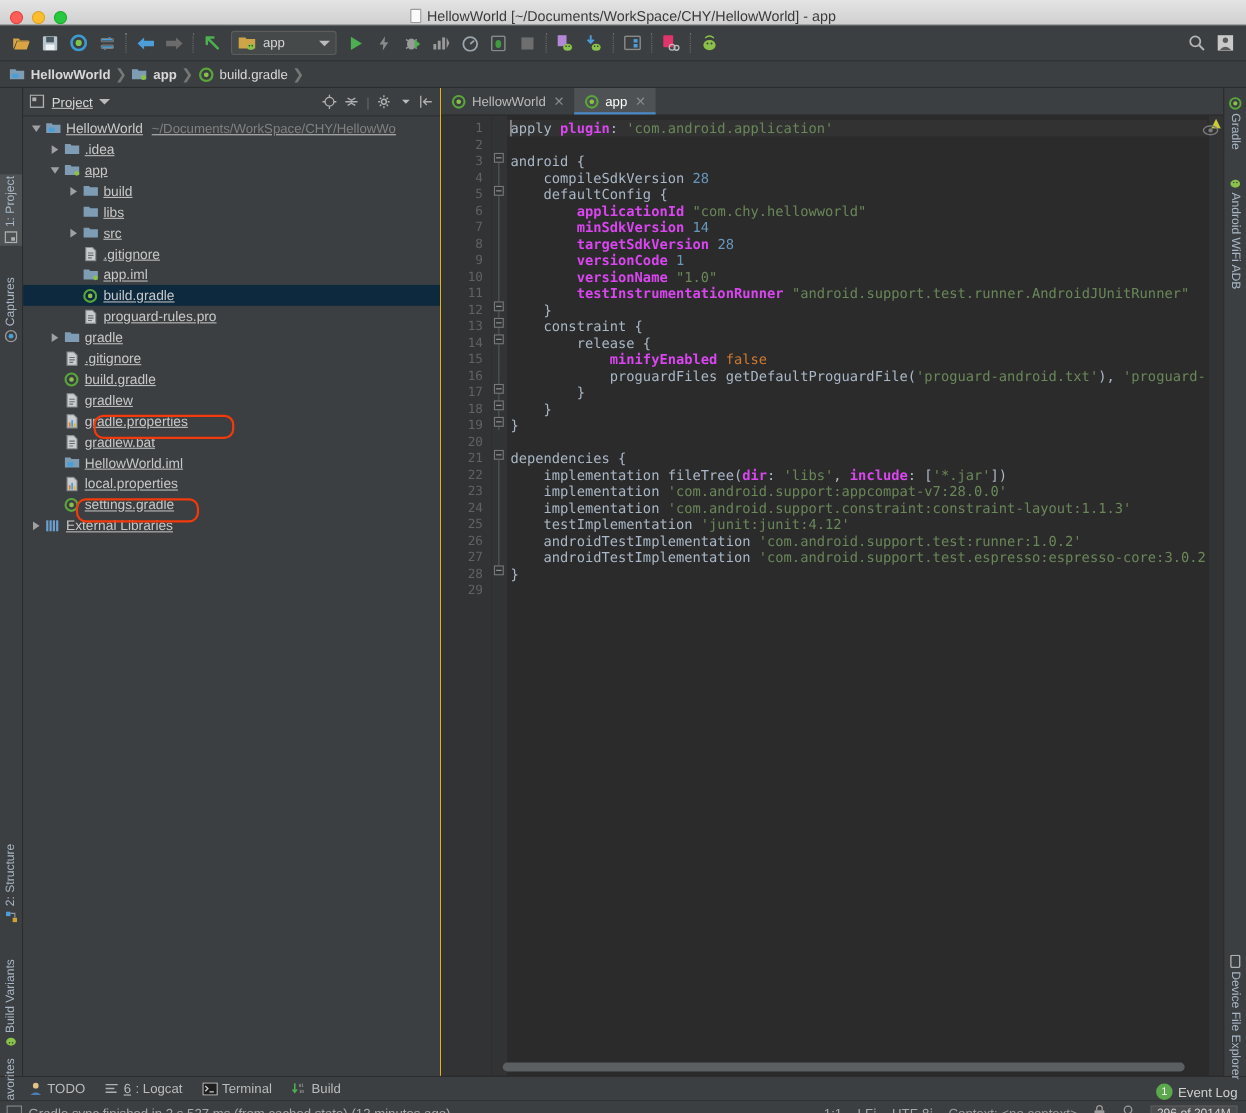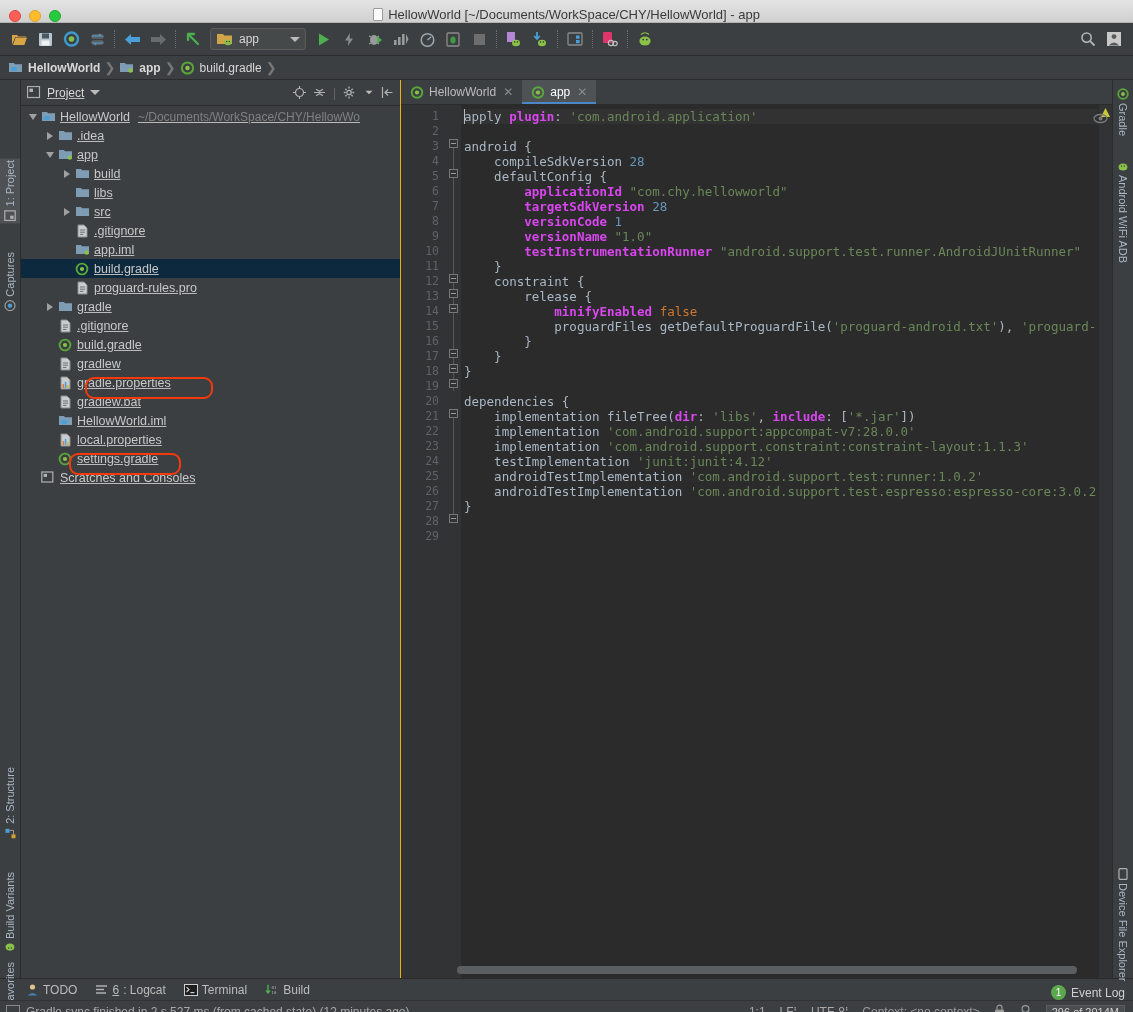--- a/index.html
+++ b/index.html
@@ -716,28 +716,32 @@
             <span class="arrow"></span>
             <span class="ticon">
               <svg width="14" height="14" viewBox="0 0 14 14">
                 <circle cx="7" cy="7" r="5.4" fill="none" stroke="#5aa63a" stroke-width="1.9"></circle>
                 <circle cx="7" cy="7" r="2.1" fill="#8ac249"></circle>
               </svg>
             </span>
             <span class="rlabel">settings.gradle</span>
           </div>
           <div class="row" style="padding-left: 6px;">
-            <span class="arrow"></span>
-            <span class="ticon">
-              <svg width="14" height="13" viewBox="0 0 14 13">
-                <rect x="0.8" y="1" width="11" height="10" fill="none" stroke="#b0b0b0" stroke-width="1.2"></rect>
-                <rect x="2.6" y="2.8" width="3.4" height="3.2" fill="#b0b0b0"></rect>
-              </svg>
-            </span>
-            <span class="rlabel">Scratches and Consoles</span>
+            <span class="arrow">
+              <i></i>
+            </span>
+            <span class="ticon">
+              <svg width="14" height="14" viewBox="0 0 14 14">
+                <rect x="1" y="2" width="2" height="10" fill="#6a9fd0"></rect>
+                <rect x="4" y="2" width="2" height="10" fill="#6a9fd0"></rect>
+                <rect x="7" y="2" width="2" height="10" fill="#6a9fd0"></rect>
+                <rect x="10" y="2" width="2" height="10" fill="#6a9fd0"></rect>
+              </svg>
+            </span>
+            <span class="rlabel">External Libraries</span>
           </div>
           <div class="redbox" style="top:271px; left:64px; width:128px; height:22px;"></div>
           <div class="redbox" style="top:347px; left:48px; width:112px; height:22px;"></div>
         </div>
     </div>
 
     <div class="editor-area">
       <div class="tabs">
         <div class="tab">
           <svg width="14" height="13" viewBox="0 0 14 13">
@@ -803,20 +807,21 @@
           <div class="foldline" style="top:312px; height:98px;"></div>
           <div class="foldmark" style="top:409px;"></div>
         </div>
         <div class="code" id="code">
             <div class="cline cur"><span class="d">apply </span><span class="p">plugin</span><span class="d">: </span><span class="s">'com.android.application'</span></div>
             <div class="cline">&nbsp;</div>
             <div class="cline"><span class="d">android {</span></div>
             <div class="cline"><span class="d">    compileSdkVersion </span><span class="n">28</span></div>
             <div class="cline"><span class="d">    defaultConfig {</span></div>
             <div class="cline"><span class="d">        </span><span class="p">applicationId</span><span class="d"> </span><span class="s">"com.chy.hellowworld"</span></div>
+            <div class="cline"><span class="d">        </span><span class="p">minSdkVersion</span><span class="d"> </span><span class="n">14</span></div>
             <div class="cline"><span class="d">        </span><span class="p">targetSdkVersion</span><span class="d"> </span><span class="n">28</span></div>
             <div class="cline"><span class="d">        </span><span class="p">versionCode</span><span class="d"> </span><span class="n">1</span></div>
             <div class="cline"><span class="d">        </span><span class="p">versionName</span><span class="d"> </span><span class="s">"1.0"</span></div>
             <div class="cline"><span class="d">        </span><span class="p">testInstrumentationRunner</span><span class="d"> </span><span class="s">"android.support.test.runner.AndroidJUnitRunner"</span></div>
             <div class="cline"><span class="d">    }</span></div>
             <div class="cline"><span class="d">    constraint {</span></div>
             <div class="cline"><span class="d">        release {</span></div>
             <div class="cline"><span class="d">            </span><span class="p">minifyEnabled</span><span class="d"> </span><span class="k">false</span></div>
             <div class="cline"><span class="d">            proguardFiles getDefaultProguardFile(</span><span class="s">'proguard-android.txt'</span><span class="d">), </span><span class="s">'proguard-rules.pro</span></div>
             <div class="cline"><span class="d">        }</span></div>

